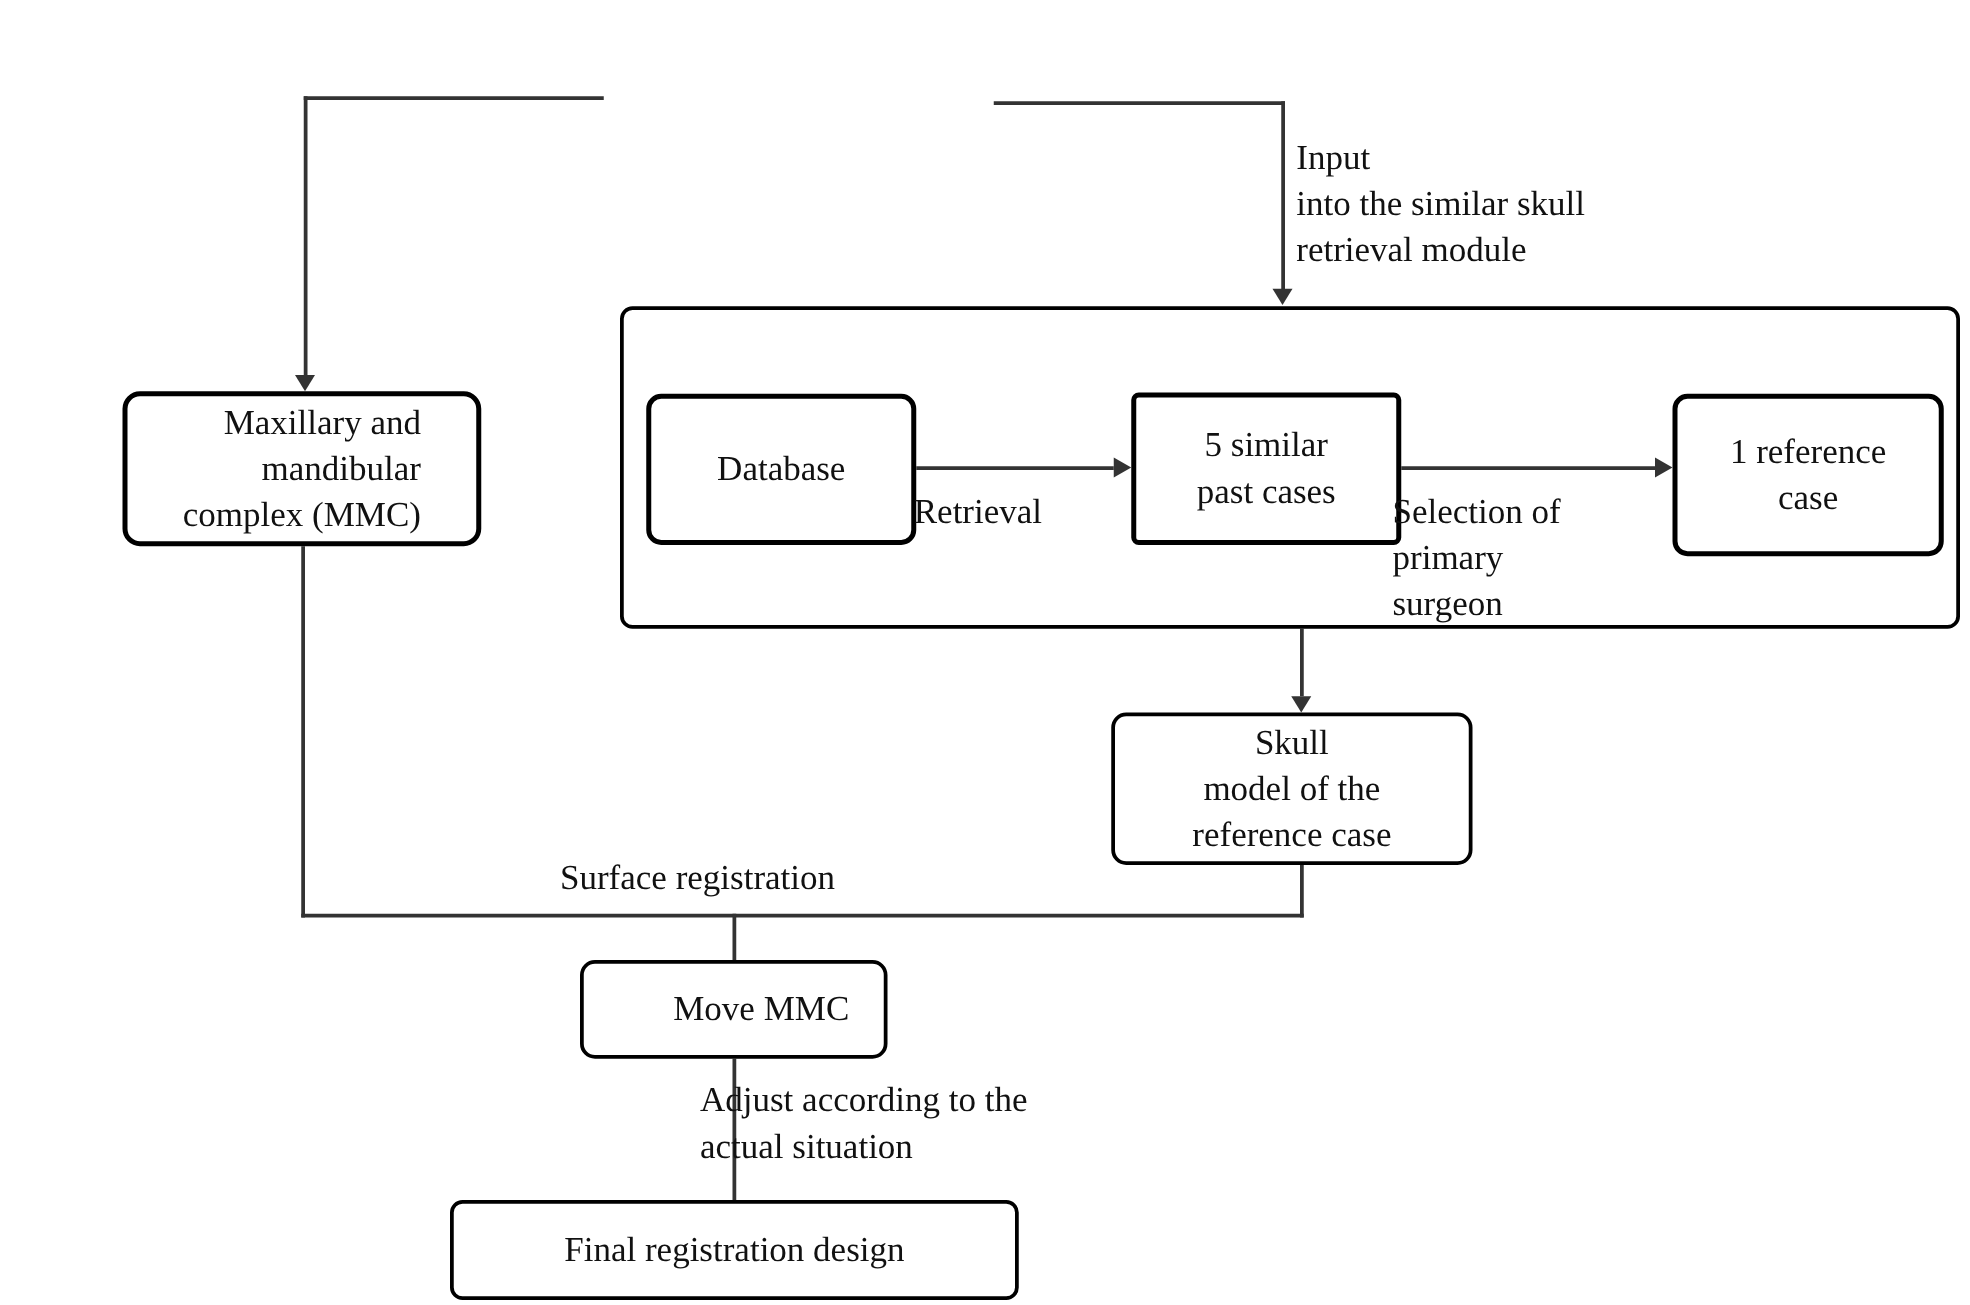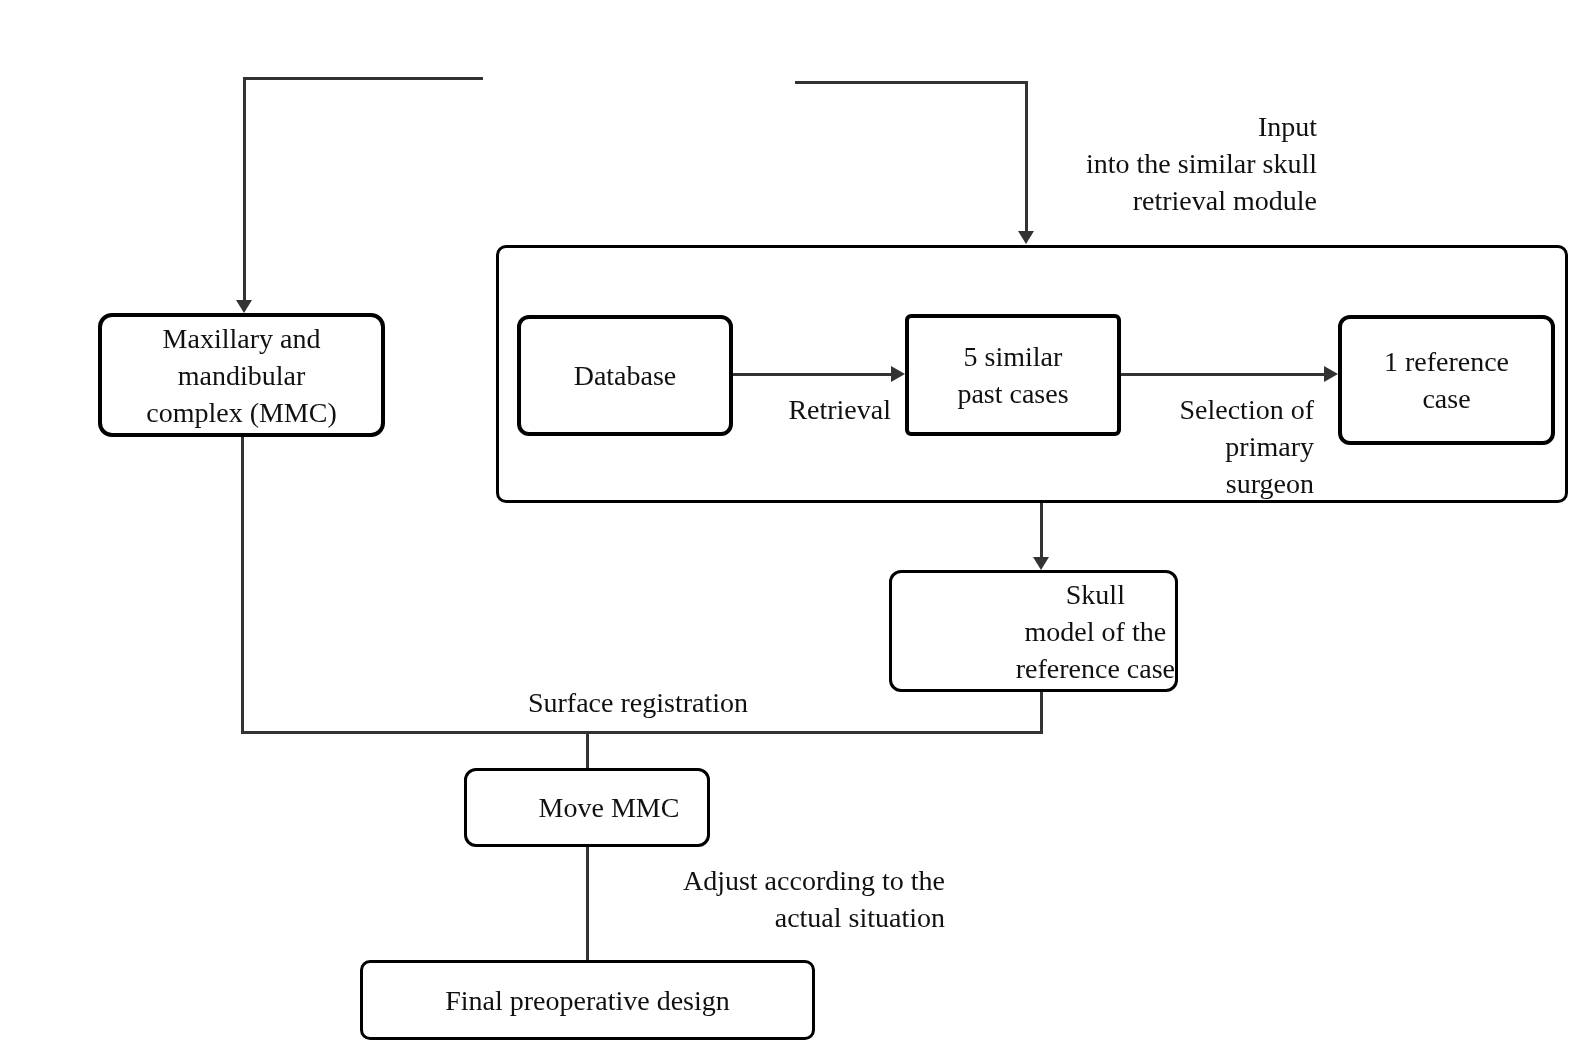--- a/index.html
+++ b/index.html
@@ -25,21 +25,21 @@
     border-radius:14px;
     display:flex;align-items:center;justify-content:center;
     text-align:center;
     white-space:pre-line;
     font-size:28px;line-height:37px;
   }
   .node.thick{border-width:4px;}
   .node.container{border-radius:10px;background:transparent;}
   .lbl{
     position:absolute;
-    text-align:right;
+    text-align:left;
     white-space:pre-line;
     font-size:28px;line-height:37px;
   }
   .line{position:absolute;background:var(--connector);}
   .ah-down{
     position:absolute;width:0;height:0;
     border-left:8px solid transparent;
     border-right:8px solid transparent;
     border-top:13px solid var(--connector);
   }
@@ -69,52 +69,52 @@
   <div class="line" style="left:241px;top:437px;width:3px;height:297px;"></div>
   <div class="line" style="left:1040px;top:692px;width:3px;height:42px;"></div>
   <div class="line" style="left:241px;top:731px;width:802px;height:3px;"></div>
   <div class="line" style="left:586px;top:731px;width:3px;height:40px;"></div>
 
   <div class="line" style="left:586px;top:847px;width:3px;height:115px;"></div>
 
   <div class="node container" style="left:496px;top:245px;width:1072px;height:258px;"></div>
 
 
-  <div class="node thick" style="left:98px;top:313px;width:287px;height:124px;">
+  <div class="node thick" style="left:98px;top:313px;width:287px;height:124px;text-align:right;">
     <span>Maxillary and
 mandibular
 complex (MMC)</span>
   </div>
 
   <div class="node thick" style="left:517px;top:315px;width:216px;height:121px;border-radius:12px;">
     <span>Database</span>
   </div>
 
   <div class="node thick" style="left:905px;top:314px;width:216px;height:122px;border-radius:6px;">
     <span>5 similar
 past cases</span>
   </div>
 
   <div class="node thick" style="left:1338px;top:315px;width:217px;height:130px;border-radius:12px;">
     <span>1 reference
 case</span>
   </div>
 
-  <div class="node" style="left:889px;top:570px;width:289px;height:122px;border-radius:12px;justify-content:flex-end;">
+  <div class="node" style="left:889px;top:570px;width:289px;height:122px;border-radius:12px;">
     <span>Skull
 model of the
 reference case</span>
   </div>
 
   <div class="node" style="left:464px;top:768px;width:246px;height:79px;border-radius:12px;padding-left:44px;">
     <span>Move MMC</span>
   </div>
 
   <div class="node" style="left:360px;top:960px;width:455px;height:80px;border-radius:10px;">
-    <span>Final preoperative design</span>
+    <span>Final registration design</span>
   </div>
 
   <div class="line" style="left:733px;top:373px;width:158px;height:3px;"></div>
   <div class="ah-right" style="left:891px;top:366px;"></div>
 
   <div class="line" style="left:1121px;top:373px;width:203px;height:3px;"></div>
   <div class="ah-right" style="left:1324px;top:366px;"></div>
 
 
   <div class="lbl" style="left:1037px;top:108px;width:280px;">Input

